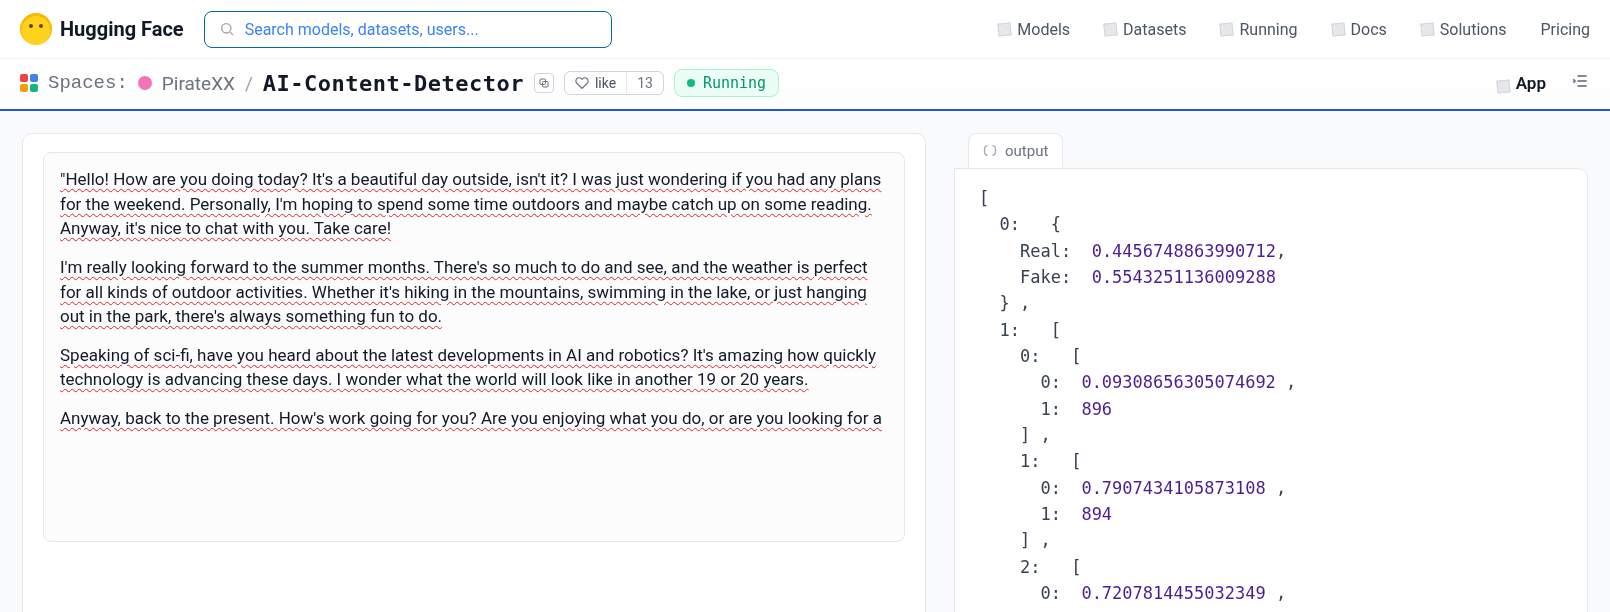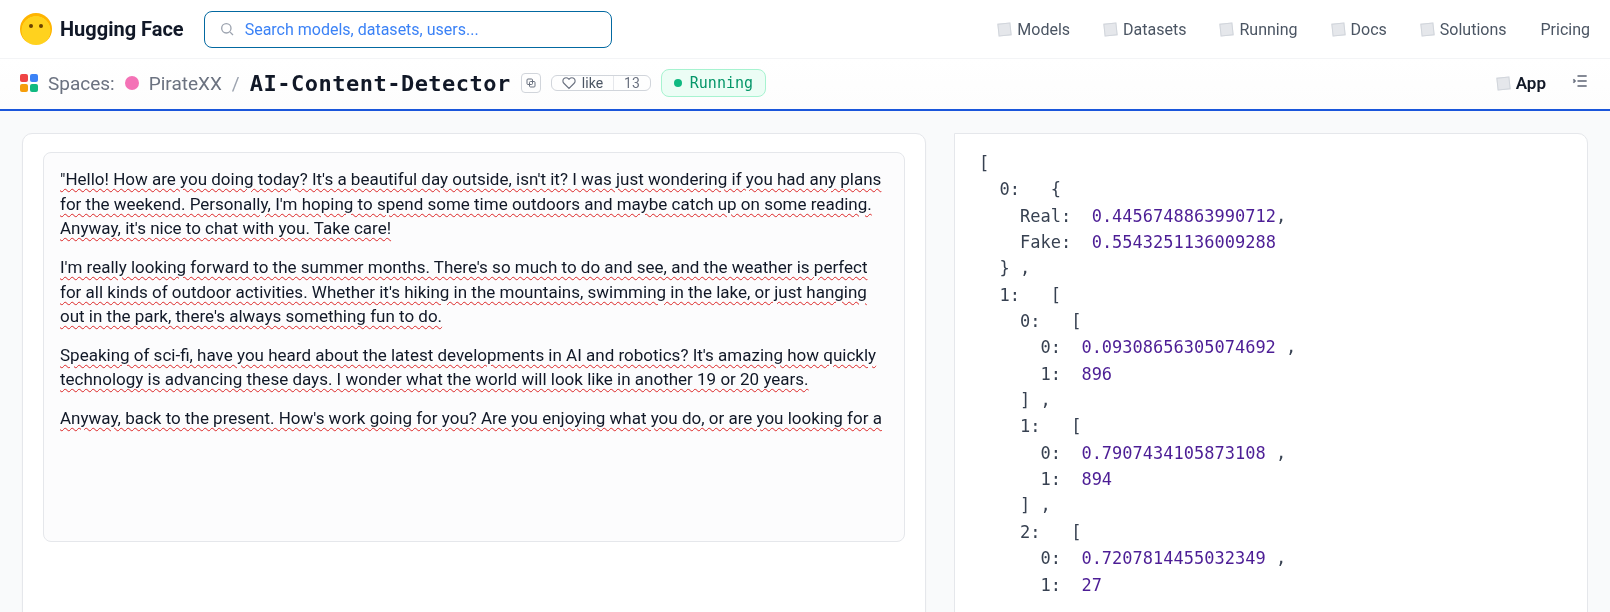--- a/index.html
+++ b/index.html
@@ -53,47 +53,47 @@
   }
   .spaces-logo {
     width: 18px; height: 18px; display: inline-grid;
     grid-template-columns: 1fr 1fr; grid-template-rows: 1fr 1fr; gap: 2px;
   }
   .spaces-logo span:nth-child(1){background:#ef4444;border-radius:2px;}
   .spaces-logo span:nth-child(2){background:#3b82f6;border-radius:2px;}
   .spaces-logo span:nth-child(3){background:#f59e0b;border-radius:2px;}
   .spaces-logo span:nth-child(4){background:#10b981;border-radius:2px;}
 
-  .spaces-label { color:#6b7280; font-size:19px; }
+  .spaces-label { color:#6b7280; font-size:19px;font-family:Liberation Mono, monospace; }
   .owner-dot { width:14px; height:14px; border-radius:50%; background:#f472b6; display:inline-block; }
   .owner { color:#6b7280; font-size:19px;text-align:right; }
   .slash { color:#9ca3af; font-size:19px; }
   .space-name { font-family: ui-monospace, SFMono-Regular, Menlo, Consolas, monospace; font-weight:700; font-size:22px; letter-spacing:0.5px; }
 
   .icon-outline {
     width:20px; height:20px; border:1px solid #d1d5db; border-radius:4px;
     display:flex; align-items:center; justify-content:center; color:#6b7280; cursor:pointer;
   }
   .icon-outline svg { width:12px; height:12px; stroke:#6b7280; }
 
   .pillgroup {
-    display:flex; align-items:stretch; border:1px solid #d1d5db; border-radius:6px; overflow:hidden; height:16px;
+    display:flex; align-items:stretch; border:1px solid #d1d5db; border-radius:6px; overflow:hidden; height:24px;
   }
   .pillgroup > * { display:flex; align-items:center; padding:0 10px; font-size:14px; }
   .pillgroup .like { gap:6px; color:#4b5563; cursor:pointer; }
   .pillgroup .count { border-left:1px solid #e5e7eb; color:#6b7280; }
 
   .running-pill {
     display:flex; align-items:center; gap:8px; border:1px solid #a7f3d0; background:#ecfdf5;
     color:#059669; border-radius:8px; padding:4px 12px; font-family: ui-monospace, Menlo, Consolas, monospace; font-size:15px;
   }
   .running-pill .dot { width:8px;height:8px;border-radius:50%;background:#10b981; }
 
   .subhdr-right { margin-left:auto; display:flex; align-items:center; gap:24px; }
-  .app-btn { display:flex; align-items:center; gap:6px; font-weight:600; font-size:17px; cursor:pointer; }
+  .app-btn { display:flex; align-items:flex-end; gap:6px; font-weight:600; font-size:17px; cursor:pointer; }
   .menu-icon svg { width:20px; height:20px; stroke:#6b7280; }
 
   
   .page {
     background:#f9fafb; padding:22px 22px 0 22px; display:flex; gap:28px;
   }
   .card {
     background:#ffffff; border:1px solid #e5e7eb; border-radius:10px;
     box-shadow: 0 1px 2px rgba(0,0,0,0.03);
   }
@@ -231,20 +231,29 @@
   <div class="card left">
     <div class="textarea">
       <p><span class="spell">"Hello! How are you doing today? It's a beautiful day outside, isn't it? I was just wondering if you had any plans for the weekend. Personally, I'm hoping to spend some time outdoors and maybe catch up on some reading. Anyway, it's nice to chat with you. Take care!</span></p>
       <p><span class="spell">I'm really looking forward to the summer months. There's so much to do and see, and the weather is perfect for all kinds of outdoor activities. Whether it's hiking in the mountains, swimming in the lake, or just hanging out in the park, there's always something fun to do.</span></p>
       <p><span class="spell">Speaking of sci-fi, have you heard about the latest developments in AI and robotics? It's amazing how quickly technology is advancing these days. I wonder what the world will look like in another 19 or 20 years.</span></p>
       <p><span class="spell">Anyway, back to the present. How's work going for you? Are you enjoying what you do, or are you looking for a</span></p>
     </div>
   </div>
 
   <div class="right">
+    <div class="tab-row">
+      <div class="tab">
+        <svg viewBox="0 0 24 24" fill="none" stroke="currentColor" stroke-width="2">
+            <path d="M8 3H7a4 4 0 0 0-4 4v2a3 3 0 0 1-1 2 3 3 0 0 1 1 2v2a4 4 0 0 0 4 4h1"></path>
+            <path d="M16 3h1a4 4 0 0 1 4 4v2a3 3 0 0 0 1 2 3 3 0 0 0-1 2v2a4 4 0 0 1-4 4h-1"></path>
+          </svg>
+        <span>output</span>
+      </div>
+    </div>
     <div class="json-body"><span class="p">[</span>
   <span class="k">0:</span>   <span class="p">{</span>
     <span class="k">Real</span><span class="p">:</span>  <span class="num">0.4456748863990712</span><span class="p">,</span>
     <span class="k">Fake</span><span class="p">:</span>  <span class="num">0.5543251136009288</span>
   <span class="p">} ,</span>
   <span class="k">1:</span>   <span class="p">[</span>
     <span class="k">0:</span>   <span class="p">[</span>
       <span class="k">0:</span>  <span class="num">0.09308656305074692</span> <span class="p">,</span>
       <span class="k">1:</span>  <span class="num">896</span>
     <span class="p">] ,</span>

